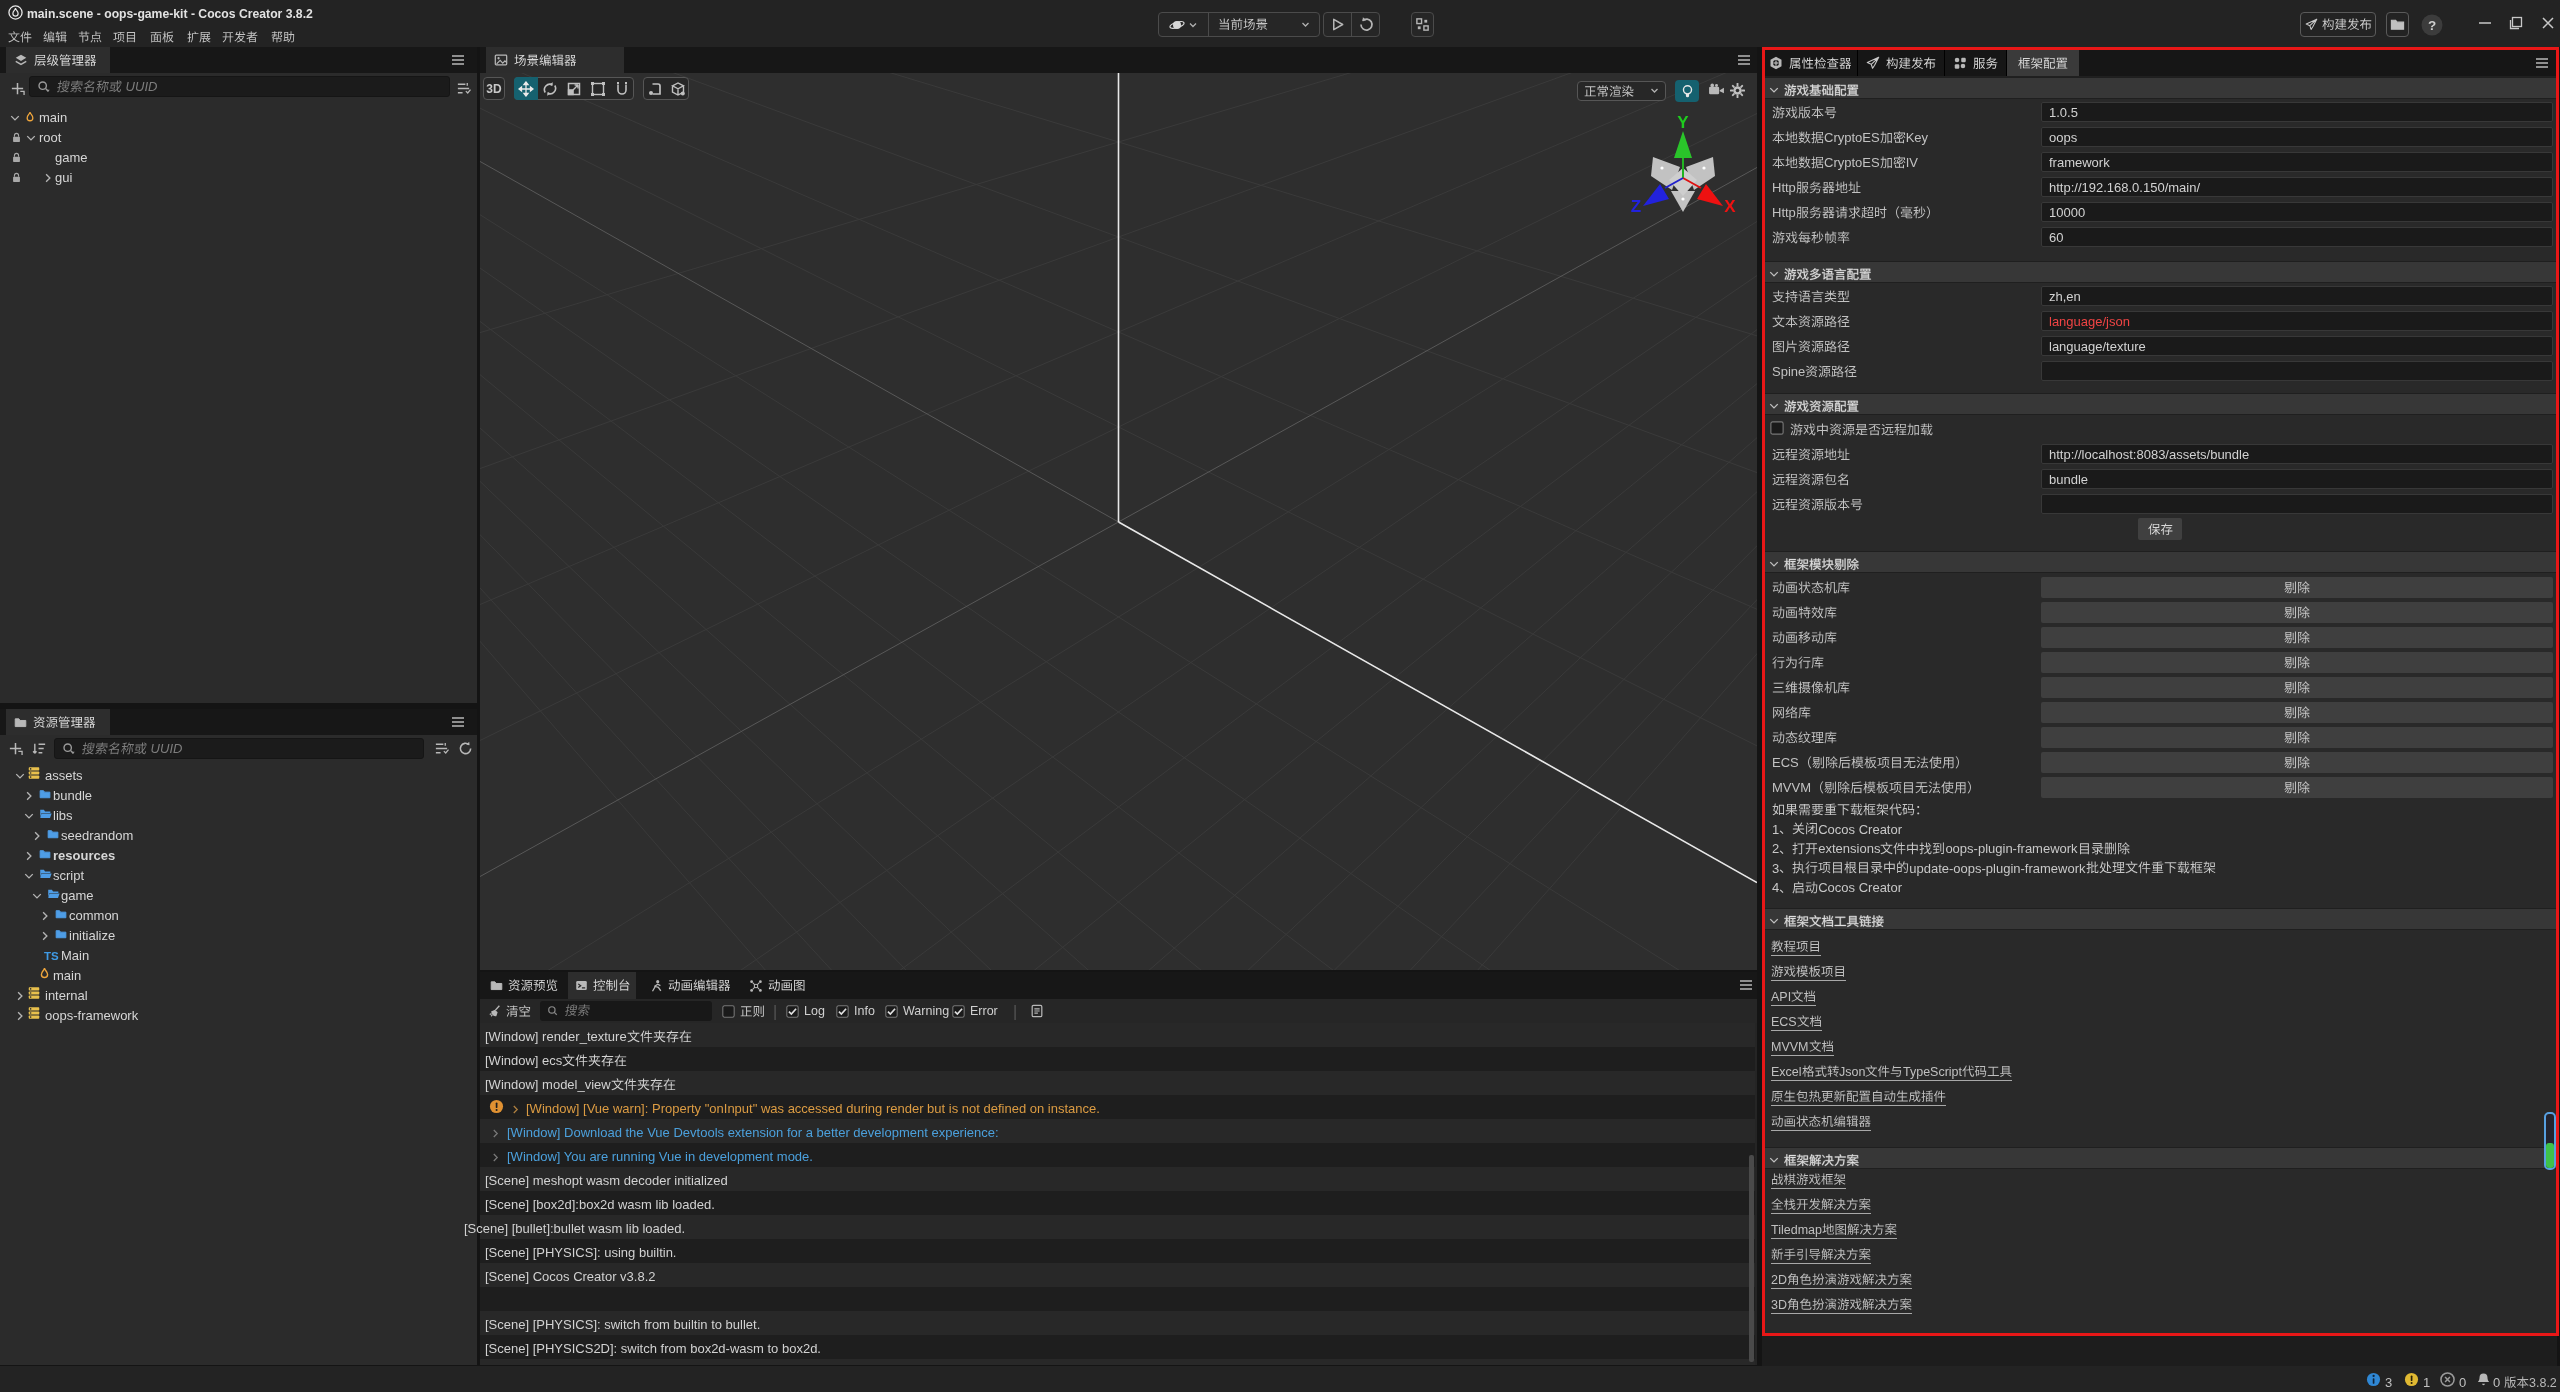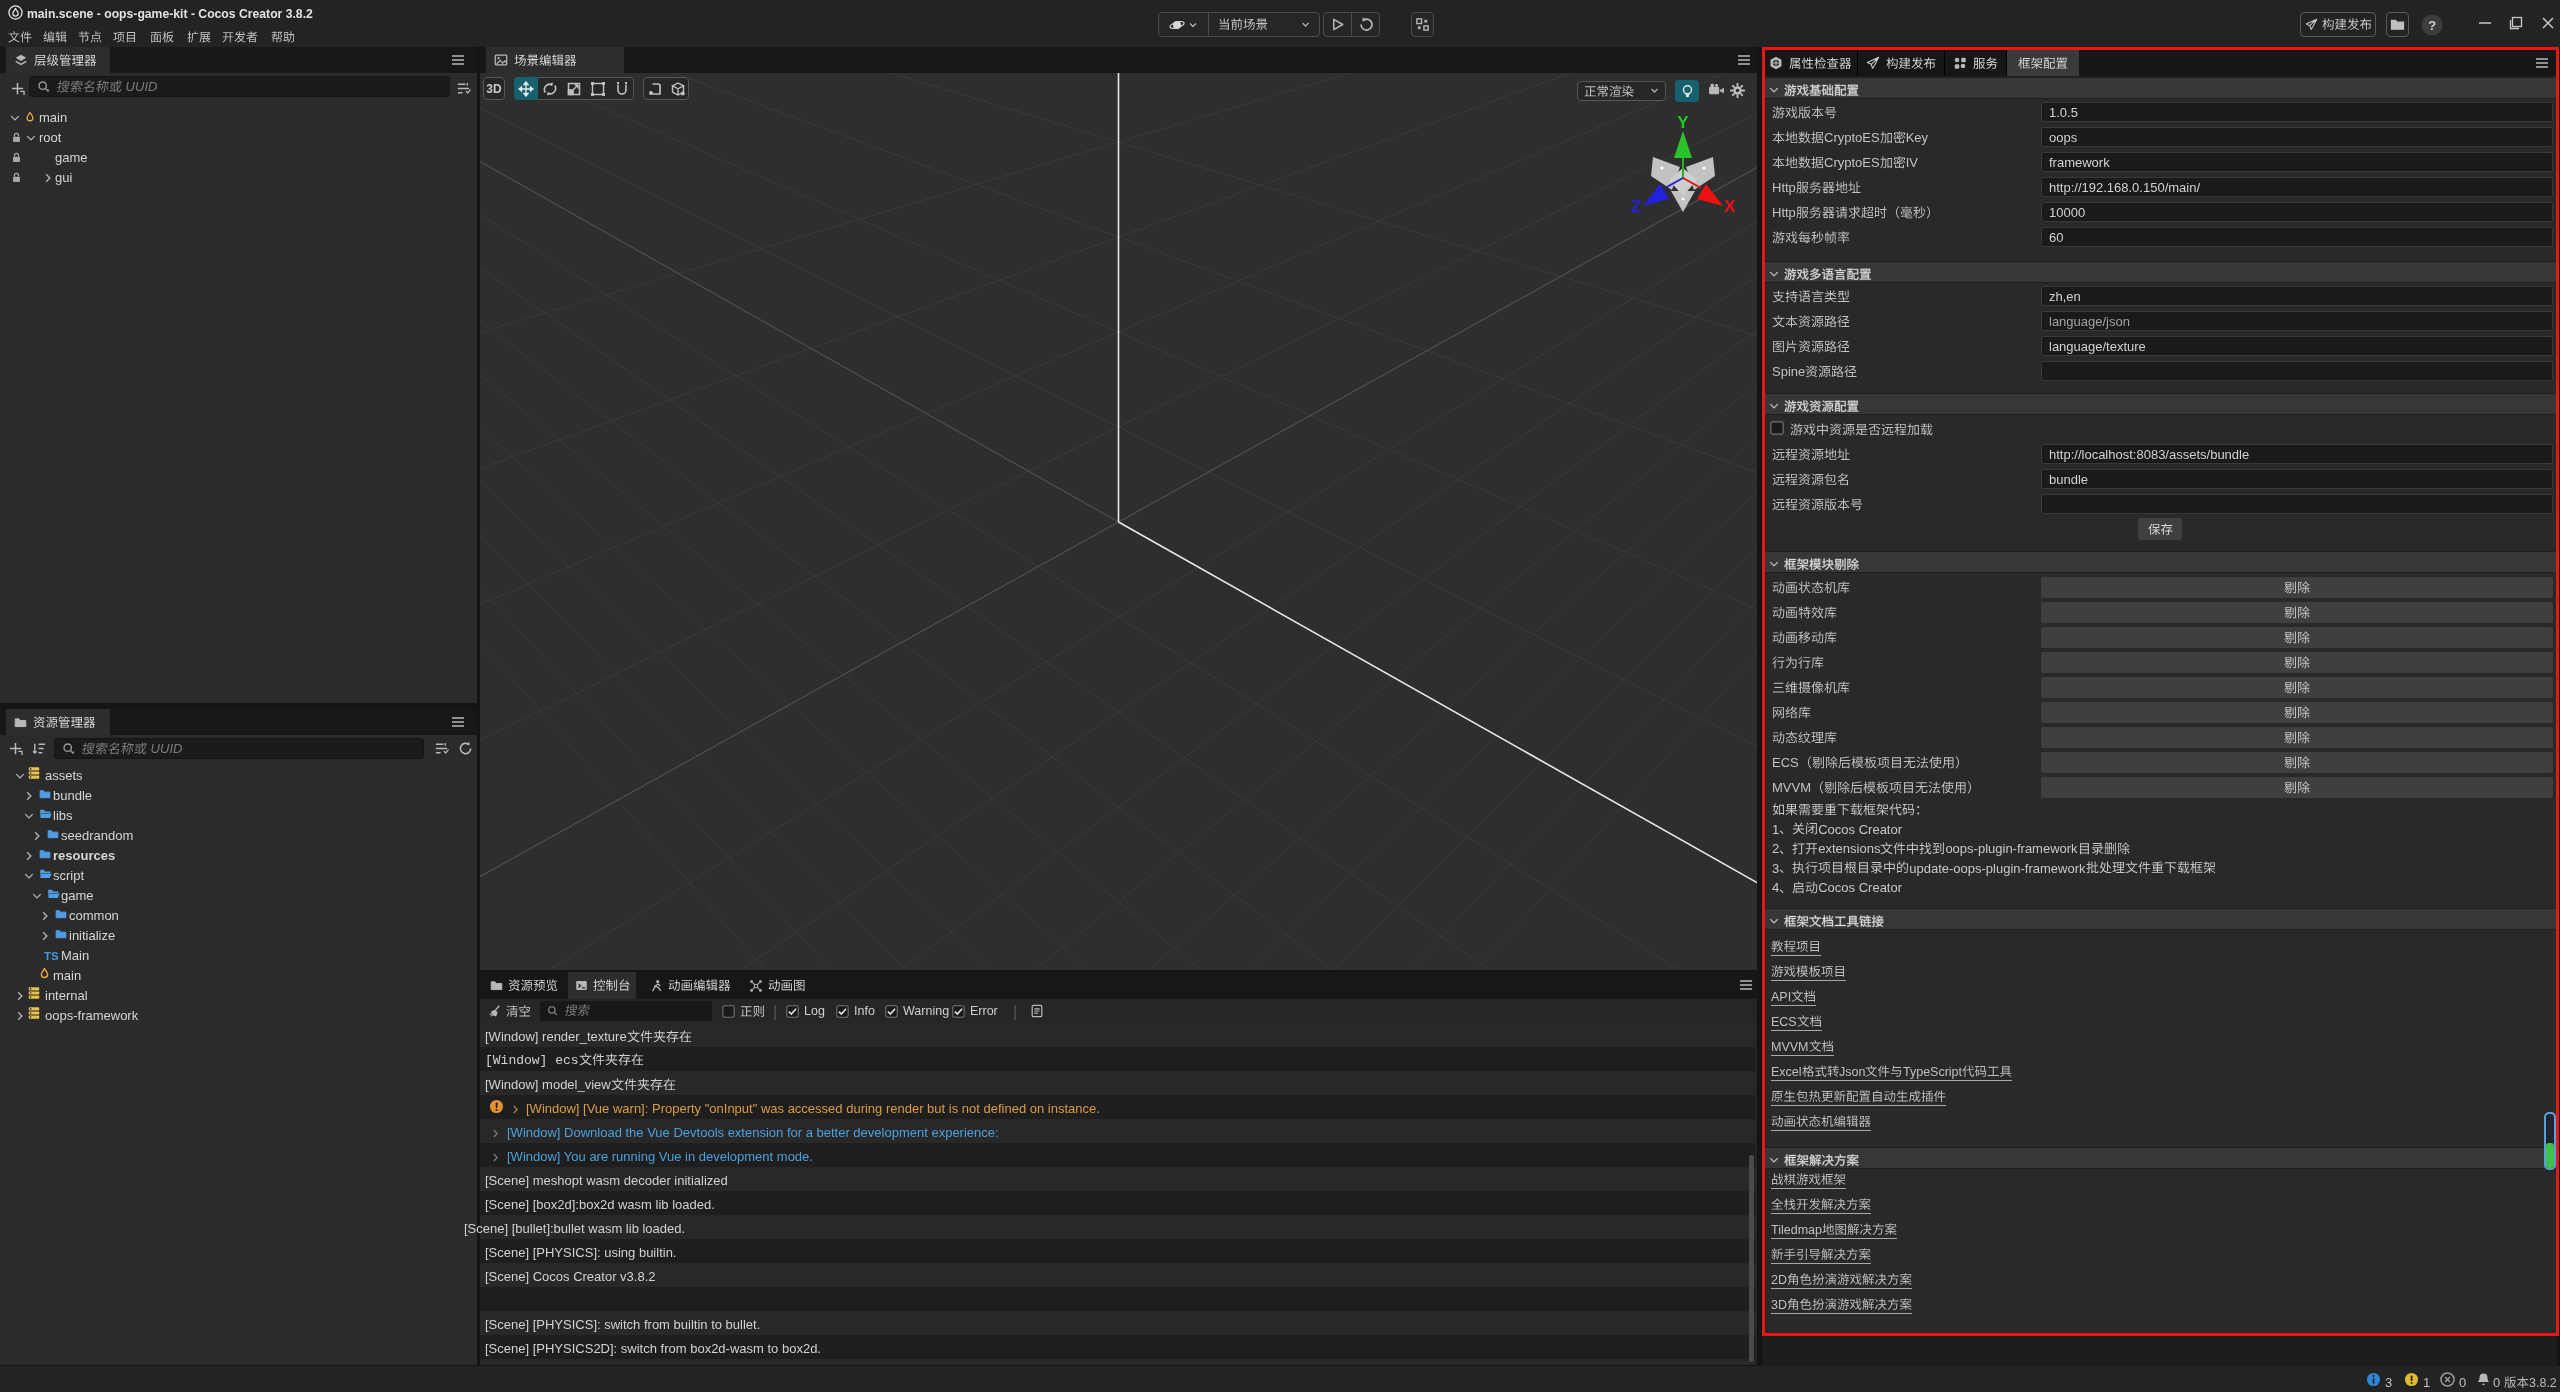--- a/index.html
+++ b/index.html
@@ -597,21 +597,21 @@
     </svg></div>
 <div class="ab" style="left:480px;top:1023px;width:1275px;height:24px;background:#282828"></div>
 <div class="ab" style="left:485px;top:1027px;"><span style="font-size:13px;color:#d2d2d2">[Window] render_texture<svg style="width:65.0px;height:13.0px;vertical-align:-0.13em;" viewBox="0 -870 5000 1000" fill="currentColor">
         <use href="#c0" x="0"></use>
         <use href="#c1" x="1000"></use>
         <use href="#c51" x="2000"></use>
         <use href="#c52" x="3000"></use>
         <use href="#c53" x="4000"></use>
       </svg></span></div>
 <div class="ab" style="left:480px;top:1047px;width:1275px;height:24px;background:#1e1e1e"></div>
-<div class="ab" style="left:485px;top:1051px;font-family:Liberation Mono, monospace;"><span style="font-size:13px;color:#d2d2d2">[Window] ecs<svg style="width:65.0px;height:13.0px;vertical-align:-0.13em;" viewBox="0 -870 5000 1000" fill="currentColor">
+<div class="ab" style="left:485px;top:1051px;"><span style="font-size:13px;color:#d2d2d2">[Window] ecs<svg style="width:65.0px;height:13.0px;vertical-align:-0.13em;" viewBox="0 -870 5000 1000" fill="currentColor">
         <use href="#c0" x="0"></use>
         <use href="#c1" x="1000"></use>
         <use href="#c51" x="2000"></use>
         <use href="#c52" x="3000"></use>
         <use href="#c53" x="4000"></use>
       </svg></span></div>
 <div class="ab" style="left:480px;top:1071px;width:1275px;height:24px;background:#282828"></div>
 <div class="ab" style="left:485px;top:1075px;"><span style="font-size:13px;color:#d2d2d2">[Window] model_view<svg style="width:65.0px;height:13.0px;vertical-align:-0.13em;" viewBox="0 -870 5000 1000" fill="currentColor">
         <use href="#c0" x="0"></use>
         <use href="#c1" x="1000"></use>
@@ -818,21 +818,21 @@
   </div>
 <div class="ab" style="left:1772px;top:312px;"><span style="font-size:13px;color:#c2c2c2"><svg style="width:78.0px;height:13.0px;vertical-align:-0.13em;" viewBox="0 -870 6000 1000" fill="currentColor">
         <use href="#c0" x="0"></use>
         <use href="#c69" x="1000"></use>
         <use href="#c34" x="2000"></use>
         <use href="#c35" x="3000"></use>
         <use href="#c95" x="4000"></use>
         <use href="#c96" x="5000"></use>
       </svg></span></div>
 <div class="ab" style="left:2041px;top:311px;width:512px;height:20px;background:#1a1a1a;border:1px solid #383838;border-radius:2px;display:flex;align-items:center;padding:0 7px">
-    <span style="font-size:13px;color:#a3a3a3">language/json</span>
+    <span style="font-size:13px;color:#ef4444">language/json</span>
   </div>
 <div class="ab" style="left:1772px;top:337px;"><span style="font-size:13px;color:#c2c2c2"><svg style="width:78.0px;height:13.0px;vertical-align:-0.13em;" viewBox="0 -870 6000 1000" fill="currentColor">
         <use href="#c47" x="0"></use>
         <use href="#c97" x="1000"></use>
         <use href="#c34" x="2000"></use>
         <use href="#c35" x="3000"></use>
         <use href="#c95" x="4000"></use>
         <use href="#c96" x="5000"></use>
       </svg></span></div>
 <div class="ab" style="left:2041px;top:336px;width:512px;height:20px;background:#1a1a1a;border:1px solid #383838;border-radius:2px;display:flex;align-items:center;padding:0 7px">

